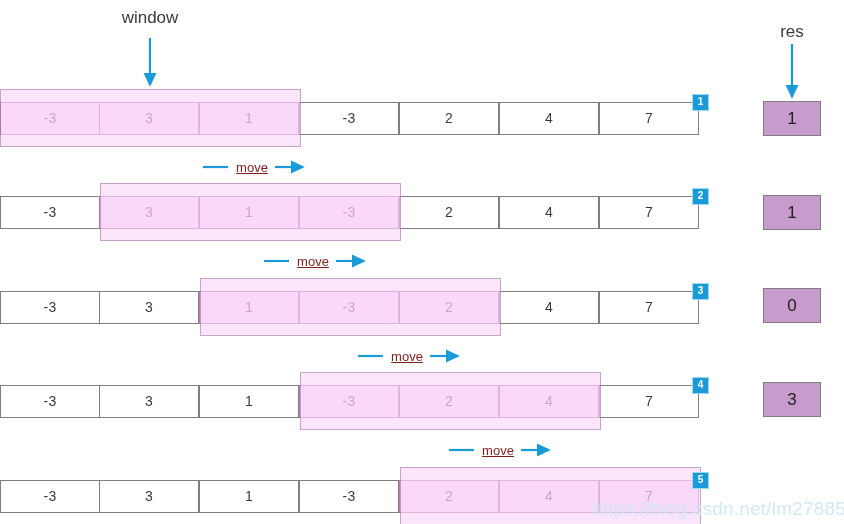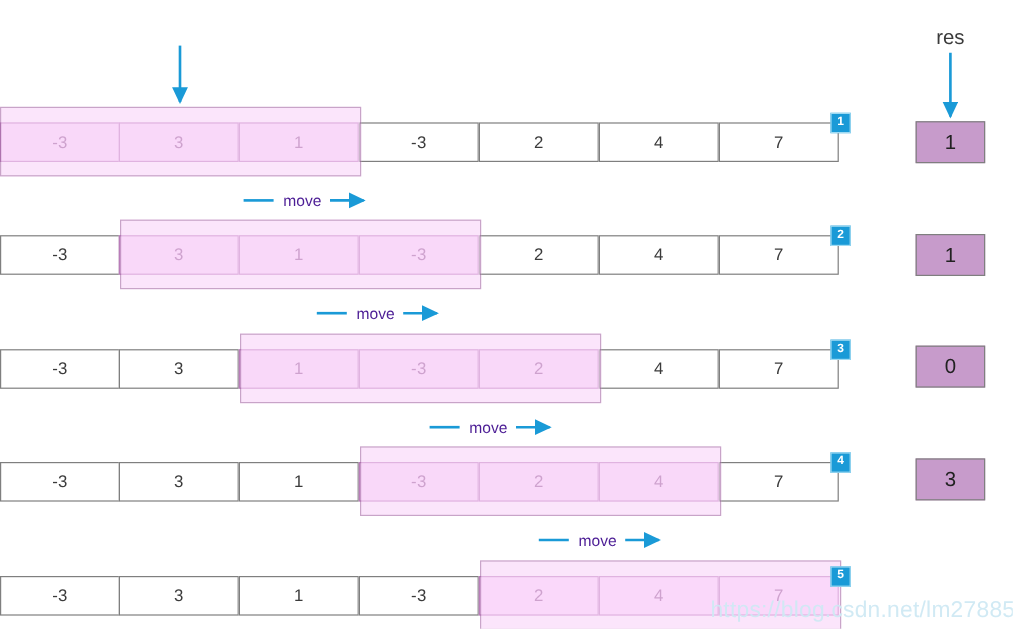--- a/index.html
+++ b/index.html
@@ -95,24 +95,25 @@
   
   .head-label {
     position: absolute;
     color: #3b3b3b;
     font-size: 17px;
     text-align: center;
     white-space: nowrap;
   }
   .move-label {
     position: absolute;
-    color: #4c1d95;
+    color: #7f1d1d;
     font-size: 13px;
     white-space: nowrap;
     text-align: center;
+    text-decoration: underline;
   }
 
   
   #arrows {
     position: absolute;
     left: 0; top: 0;
     width: 844px; height: 524px;
     pointer-events: none;
   }
 
@@ -160,20 +161,21 @@
     <g>
       <line x1="358" y1="356" x2="383" y2="356" stroke="#1a9ad7" stroke-width="2.2"></line>
       <line x1="430" y1="356" x2="458" y2="356" stroke="#1a9ad7" stroke-width="2.2" marker-end="url(#arrowhead)"></line>
     </g>
     <g>
       <line x1="449" y1="450" x2="474" y2="450" stroke="#1a9ad7" stroke-width="2.2"></line>
       <line x1="521" y1="450" x2="549" y2="450" stroke="#1a9ad7" stroke-width="2.2" marker-end="url(#arrowhead)"></line>
     </g>
   </svg>
 
+  <div class="head-label" style="left:105px; top:8px; width:90px;">window</div>
 
   <div class="head-label" style="left:757px; top:22px; width:70px;">res</div>
 
   <div class="move-label" style="left:228px; top:160px; width:48px;">move</div>
   <div class="move-label" style="left:289px; top:254px; width:48px;">move</div>
   <div class="move-label" style="left:383px; top:349px; width:48px;">move</div>
   <div class="move-label" style="left:474px; top:443px; width:48px;">move</div>
 
   <div class="row" style="left:0px; top:102px; width:701px;">
     <div class="cell first hl" style="left:0px;">-3</div>

